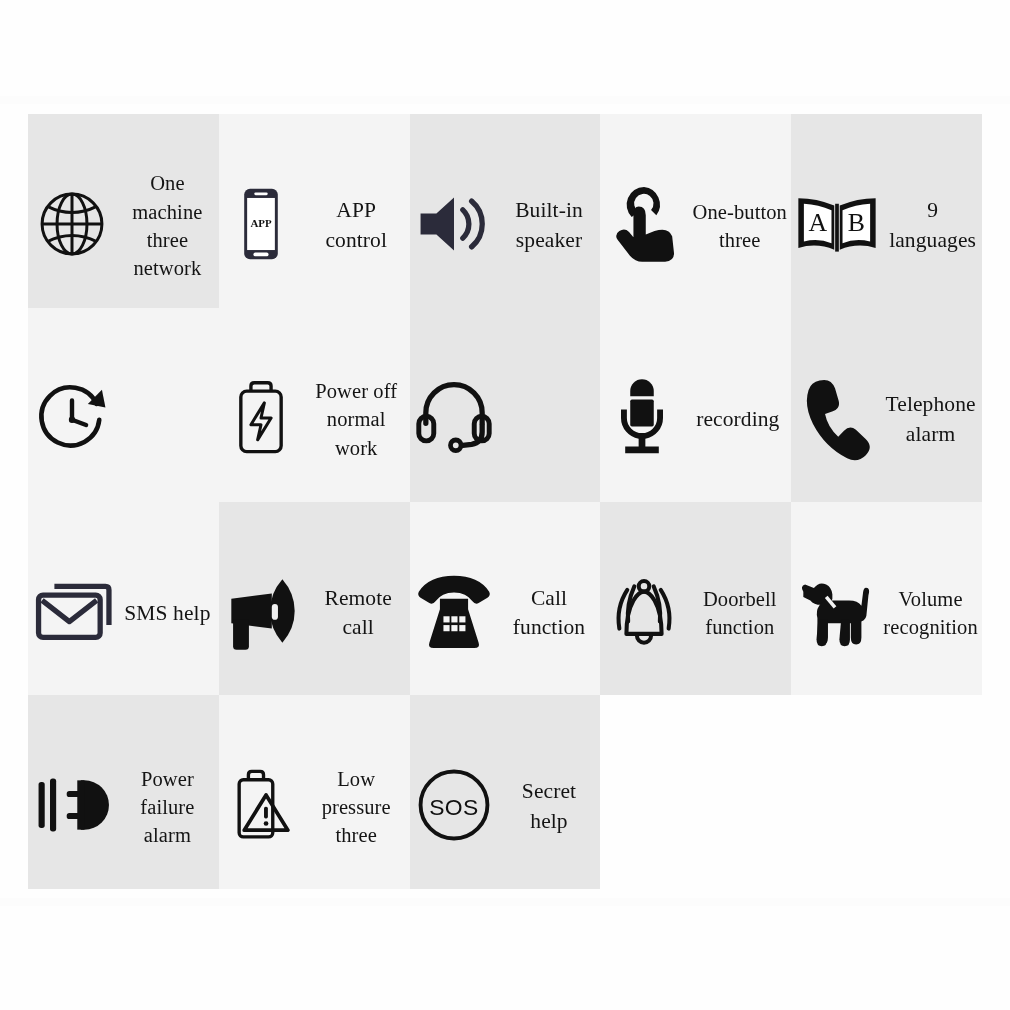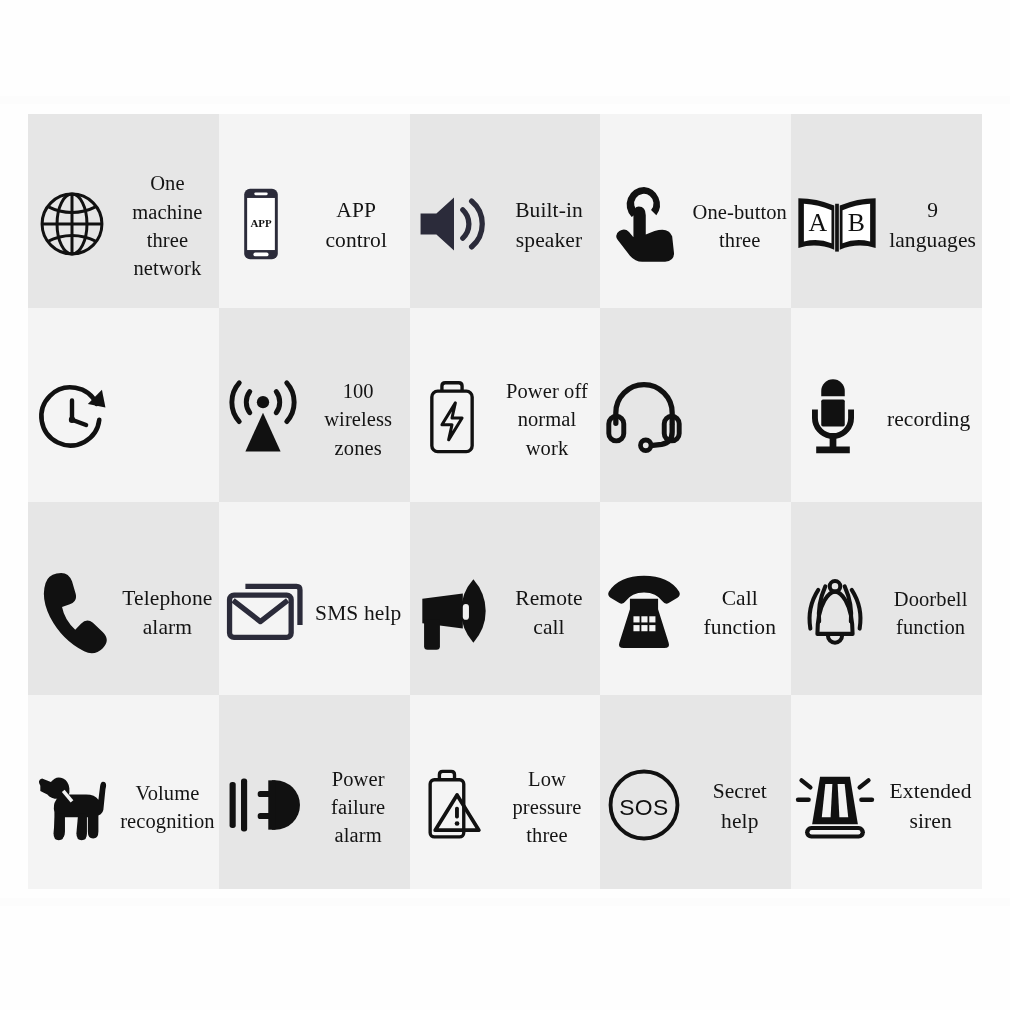--- a/index.html
+++ b/index.html
@@ -165,38 +165,20 @@
           <svg width="88" height="88" viewBox="0 0 100 100" xmlns="http://www.w3.org/2000/svg">
             <g fill="none" stroke="#111111" stroke-width="5.2" stroke-linecap="round">
               <path d="M78 34 A33 33 0 1 0 81 52"></path>
               <path d="M50 30 L50 52 L66 58" stroke-width="5"></path>
             </g>
             <path d="M84 18 L88 38 L68 34 Z" fill="#111111"></path>
             <circle cx="50" cy="52" r="3.6" fill="#111111"></circle>
           </svg>
         </div>
       </div>
-      <div class="cell shade-a">
-        <div class="icon-wrap">
-          <svg width="88" height="88" viewBox="0 0 100 100" xmlns="http://www.w3.org/2000/svg">
-            <g fill="#111111">
-              <polygon points="50,44 70,88 30,88"></polygon>
-              <circle cx="50" cy="32" r="7"></circle>
-            </g>
-            <g fill="none" stroke="#111111" stroke-width="5.6" stroke-linecap="round">
-              <path d="M35 20 A20 20 0 0 0 35 44"></path>
-              <path d="M65 20 A20 20 0 0 1 65 44"></path>
-              <path d="M23 10 A33 33 0 0 0 23 54"></path>
-              <path d="M77 10 A33 33 0 0 1 77 54"></path>
-            </g>
-          </svg>
-        </div>
-        <div class="cell-label tight">100 wireless
-zones</div>
-      </div>
       <div class="cell shade-b">
         <div class="icon-wrap">
           <svg width="84" height="84" viewBox="0 0 100 100" xmlns="http://www.w3.org/2000/svg">
             <g fill="none" stroke="#111111" stroke-width="4">
               <rect x="26" y="18" width="48" height="72" rx="7" ry="7"></rect>
               <path d="M38 18 L38 12 Q38 8 42 8 L58 8 Q62 8 62 12 L62 18"></path>
               <path d="M54 32 L38 58 L50 58 L46 76 L62 50 L50 50 Z" stroke-width="3.6" stroke-linejoin="round"></path>
             </g>
           </svg>
         </div>
@@ -352,36 +334,14 @@
       </div>
       <div class="cell shade-a">
         <div class="icon-wrap">
           <svg width="88" height="88" viewBox="0 0 100 100" xmlns="http://www.w3.org/2000/svg">
             <circle cx="50" cy="50" r="38" fill="none" stroke="#111111" stroke-width="4.4"></circle>
             <text x="50" y="61" text-anchor="middle" font-family="Liberation Sans, sans-serif" font-size="26" letter-spacing="0.5" fill="#111111">SOS</text>
           </svg>
         </div>
         <div class="cell-label">Secret help</div>
       </div>
-      <div class="cell shade-b">
-        <div class="icon-wrap">
-          <svg width="88" height="88" viewBox="0 0 100 100" xmlns="http://www.w3.org/2000/svg">
-            <g fill="#111111">
-              <path d="M33 18 L67 18 L76 72 L24 72 Z"></path>
-            </g>
-            <g fill="#f4f4f4">
-              <path d="M39 26 L47 26 L45 64 L35 64 Z"></path>
-              <path d="M53 26 L61 26 L65 64 L55 64 Z"></path>
-            </g>
-            <rect x="16" y="74" width="68" height="14" rx="7" fill="#111111"></rect>
-            <rect x="21" y="78.5" width="58" height="5" rx="2.5" fill="#f4f4f4"></rect>
-            <g stroke="#111111" stroke-width="5" stroke-linecap="round">
-              <line x1="12" y1="22" x2="22" y2="30"></line>
-              <line x1="8" y1="44" x2="20" y2="44"></line>
-              <line x1="88" y1="22" x2="78" y2="30"></line>
-              <line x1="92" y1="44" x2="80" y2="44"></line>
-            </g>
-          </svg>
-        </div>
-        <div class="cell-label">Extended siren</div>
-      </div>
     </div>
 </div>
 
 </body></html>

